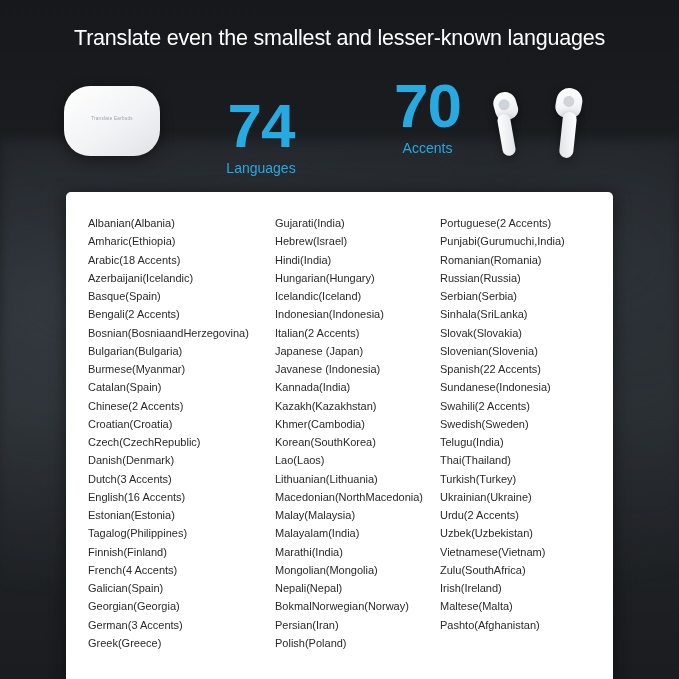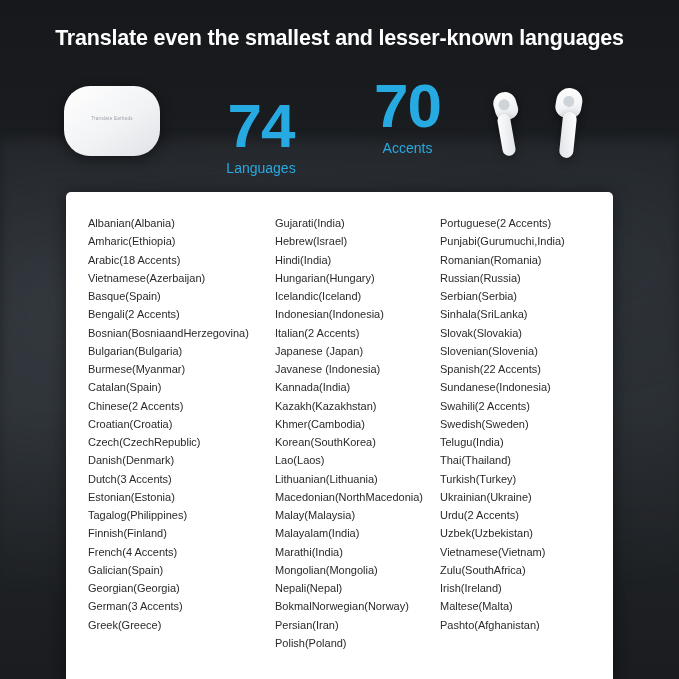--- a/index.html
+++ b/index.html
@@ -32,21 +32,21 @@
     filter: blur(6px);
   }
   .headline {
     position: absolute;
     top: 26px;
     left: 0;
     width: 679px;
     text-align: center;
     color: #ffffff;
     font-size: 21.5px;
-    font-weight: bold;
+    font-weight: normal;
     letter-spacing: -0.2px;
   }
   .hero {
     position: absolute;
     top: 70px;
     left: 0;
     width: 679px;
     height: 110px;
   }
   
@@ -79,21 +79,21 @@
     color: #27a9e1;
     line-height: 60px;
     letter-spacing: -1px;
   }
   .stat-label {
     font-size: 14px;
     color: #27a9e1;
     margin-top: 4px;
   }
   .stat-lang { left: 186px; top: 6px; width: 150px; margin-top: 20px; }
-  .stat-acc  { left: 340px; top: 6px; width: 135px; }
+  .stat-acc  { left: 360px; top: 6px; width: 135px; }
 
   
   .bud {
     position: absolute;
     background: linear-gradient(160deg, #ffffff 0%, #f4f5f7 55%, #e3e6ea 100%);
     box-shadow: 0 3px 10px rgba(0,0,0,0.45);
   }
   .bud-left {
     left: 494px; top: 22px;
     width: 23px; height: 28px;
@@ -193,32 +193,33 @@
     </div>
     <div class="bud-right-stem"></div>
   </div>
 
   <div class="list-card">
     <div class="columns">
       <div class="col col-1">
           <div class="lang-item">Albanian(Albania)</div>
           <div class="lang-item">Amharic(Ethiopia)</div>
           <div class="lang-item">Arabic(18 Accents)</div>
-          <div class="lang-item">Vietnamese(Azerbaijan)</div>
+          <div class="lang-item">Azerbaijani(Icelandic)</div>
           <div class="lang-item">Basque(Spain)</div>
           <div class="lang-item">Bengali(2 Accents)</div>
           <div class="lang-item">Bosnian(BosniaandHerzegovina)</div>
           <div class="lang-item">Bulgarian(Bulgaria)</div>
           <div class="lang-item">Burmese(Myanmar)</div>
           <div class="lang-item">Catalan(Spain)</div>
           <div class="lang-item">Chinese(2 Accents)</div>
           <div class="lang-item">Croatian(Croatia)</div>
           <div class="lang-item">Czech(CzechRepublic)</div>
           <div class="lang-item">Danish(Denmark)</div>
           <div class="lang-item">Dutch(3 Accents)</div>
+          <div class="lang-item">English(16 Accents)</div>
           <div class="lang-item">Estonian(Estonia)</div>
           <div class="lang-item">Tagalog(Philippines)</div>
           <div class="lang-item">Finnish(Finland)</div>
           <div class="lang-item">French(4 Accents)</div>
           <div class="lang-item">Galician(Spain)</div>
           <div class="lang-item">Georgian(Georgia)</div>
           <div class="lang-item">German(3 Accents)</div>
           <div class="lang-item">Greek(Greece)</div>
         </div>
       <div class="col col-2">

